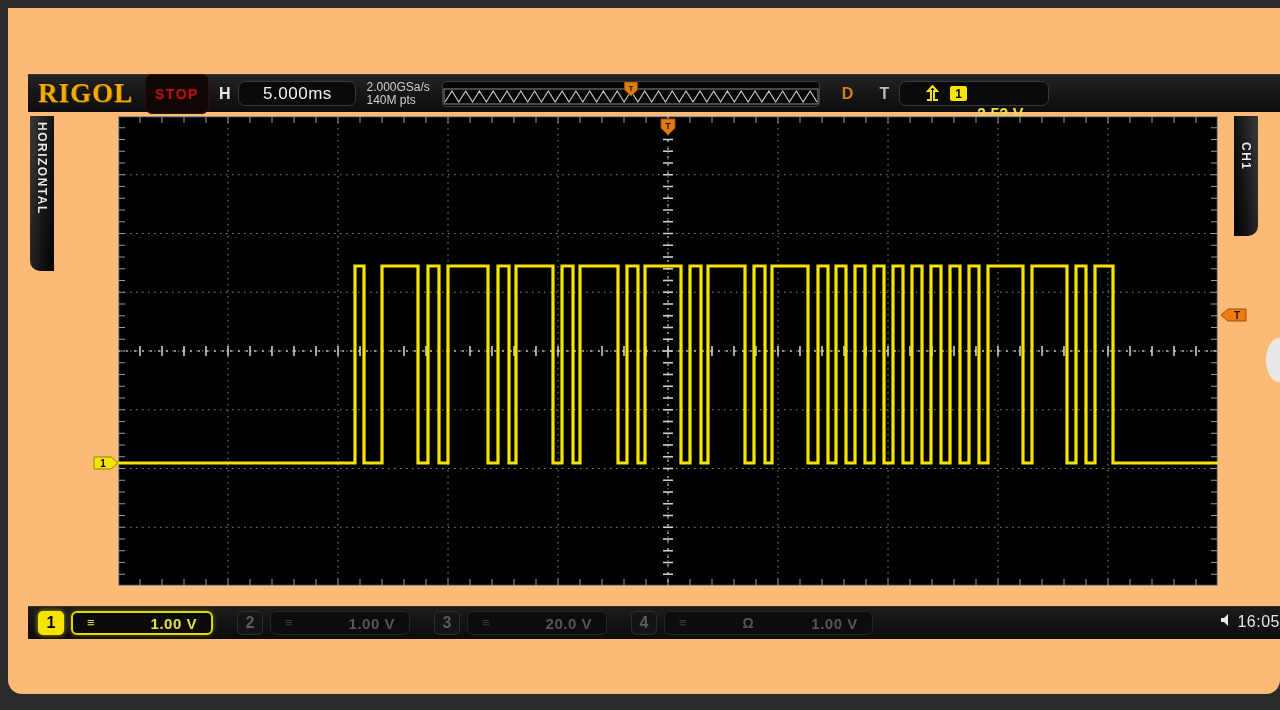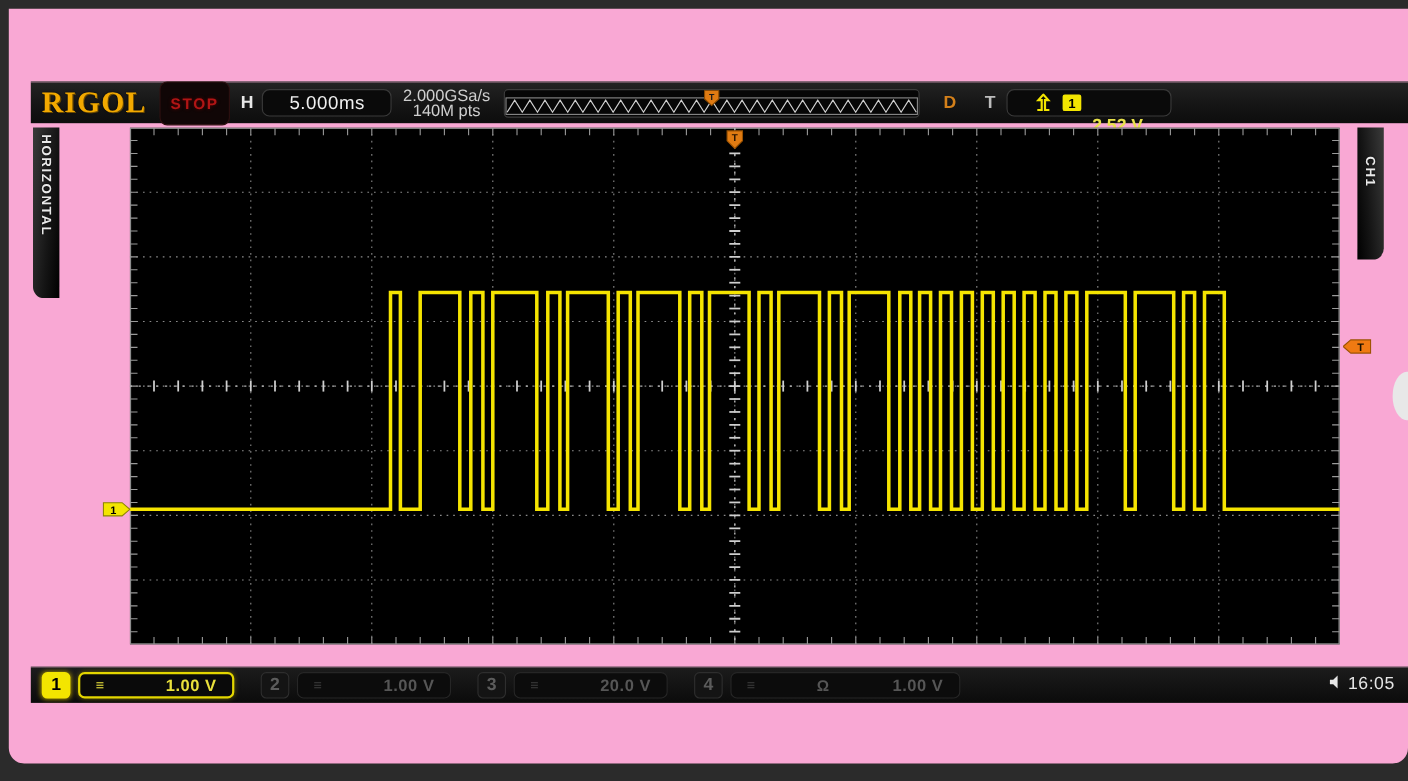--- a/index.html
+++ b/index.html
@@ -12,21 +12,21 @@
 
   
   #bezel {
     position: absolute; inset: 0;
     background: #2b2b2b;
   }
   #screen {
     position: absolute;
     left: 8px; top: 8px;
     width: 1272px; height: 686px;
-    background: #f9a8d4;
+    background: #fdba74;
     border-radius: 0 0 14px 14px;
     overflow: hidden;
   }
 
   
   #toolbar {
     position: absolute; left: 20px; top: 66px;
     width: 1252px; height: 38px;
     background: linear-gradient(180deg,#232323 0%,#151515 55%,#0d0d0d 100%);
     border-top: 1px solid #3a3a3a;
@@ -64,22 +64,22 @@
   }
   .lbl-h {
     color: #e8e8e8; font-weight: bold; font-size: 16px;
     margin: 0 8px 0 2px;
   }
   .val-white {
     color: #f0f0f0; font-size: 17px; font-weight: normal;
     letter-spacing: .5px;
   }
   .samp {
-    color: #cfcfcf; font-size: 15px; line-height: 13px;
-    text-align: center; margin: 0 8px 0 10px;
+    color: #cfcfcf; font-size: 12px; line-height: 13px;
+    margin: 0 8px 0 10px;
   }
   .samp span { display:block; }
 
   
   #membar {
     position: relative;
     width: 378px; height: 26px;
     background: #060606;
     border: 1px solid #3d3d3d;
     border-radius: 4px;
@@ -191,21 +191,21 @@
     line-height:6px;
   }
   .chval { font-size:15px; font-weight:bold; letter-spacing:.5px;margin-left:48px; }
   .on .chval { color:#e9e03c; }
   .on .coupling { color:#e9e03c; }
   .off .chval { color:#565656; }
   .off .coupling { color:#3e3e3e; }
   .ohm { font-size:14px; }
 
   #clock {
-    position:absolute; right:12px; top:6px;
+    position:absolute; right:0px; top:6px;
     display:flex; align-items:flex-start; gap:3px;
     color:#e6e6e6; font-size:16px; letter-spacing:.5px;
   }
   #spk { width:14px; height:14px; }
 </style>
 </head>
 <body>
 
 <div id="bezel">
   <div id="screen">

